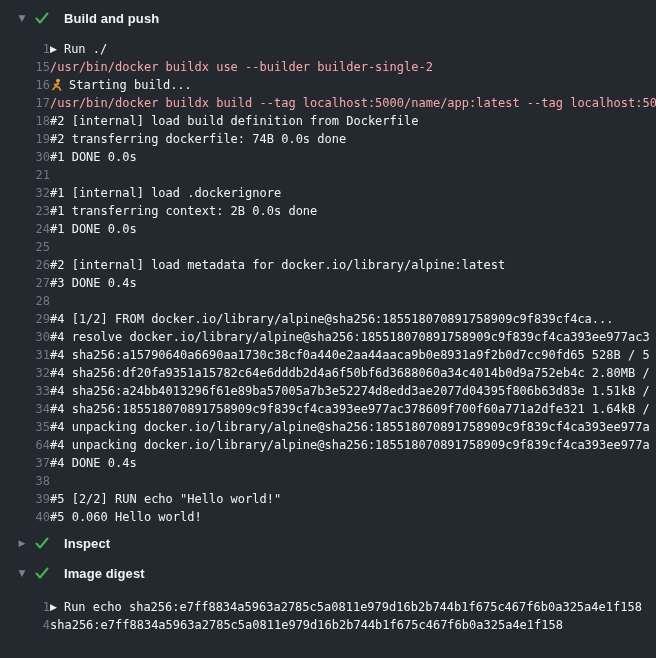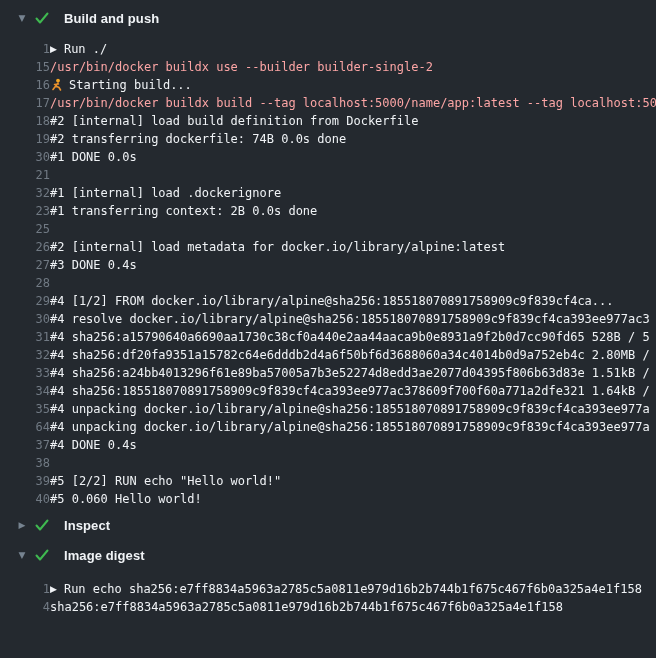--- a/index.html
+++ b/index.html
@@ -64,20 +64,21 @@
               <circle cx="8" cy="2.6" r="1.9" fill="#f5a623"></circle>
               <path d="M8 5 L5.7 8 L3 11.5 M5.7 8 L9 9.5 L10.5 12 M4.5 6.5 L8.5 6" stroke="#e8912d" stroke-width="1.6" fill="none" stroke-linecap="round"></path>
             </svg></span>Starting build...</span></div>
       <div class="log-line"><span class="line-num">17</span><span class="line-text command">/usr/bin/docker buildx build --tag localhost:5000/name/app:latest --tag localhost:50</span></div>
       <div class="log-line"><span class="line-num">18</span><span class="line-text">#2 [internal] load build definition from Dockerfile</span></div>
       <div class="log-line"><span class="line-num">19</span><span class="line-text">#2 transferring dockerfile: 74B 0.0s done</span></div>
       <div class="log-line"><span class="line-num">30</span><span class="line-text">#1 DONE 0.0s</span></div>
       <div class="log-line"><span class="line-num">21</span><span class="line-text"></span></div>
       <div class="log-line"><span class="line-num">32</span><span class="line-text">#1 [internal] load .dockerignore</span></div>
       <div class="log-line"><span class="line-num">23</span><span class="line-text">#1 transferring context: 2B 0.0s done</span></div>
+      <div class="log-line"><span class="line-num">24</span><span class="line-text">#1 DONE 0.0s</span></div>
       <div class="log-line"><span class="line-num">25</span><span class="line-text"></span></div>
       <div class="log-line"><span class="line-num">26</span><span class="line-text">#2 [internal] load metadata for docker.io/library/alpine:latest</span></div>
       <div class="log-line"><span class="line-num">27</span><span class="line-text">#3 DONE 0.4s</span></div>
       <div class="log-line"><span class="line-num">28</span><span class="line-text"></span></div>
       <div class="log-line"><span class="line-num">29</span><span class="line-text">#4 [1/2] FROM docker.io/library/alpine@sha256:185518070891758909c9f839cf4ca...</span></div>
       <div class="log-line"><span class="line-num">30</span><span class="line-text">#4 resolve docker.io/library/alpine@sha256:185518070891758909c9f839cf4ca393ee977ac3</span></div>
       <div class="log-line"><span class="line-num">31</span><span class="line-text">#4 sha256:a15790640a6690aa1730c38cf0a440e2aa44aaca9b0e8931a9f2b0d7cc90fd65 528B / 5</span></div>
       <div class="log-line"><span class="line-num">32</span><span class="line-text">#4 sha256:df20fa9351a15782c64e6dddb2d4a6f50bf6d3688060a34c4014b0d9a752eb4c 2.80MB /</span></div>
       <div class="log-line"><span class="line-num">33</span><span class="line-text">#4 sha256:a24bb4013296f61e89ba57005a7b3e52274d8edd3ae2077d04395f806b63d83e 1.51kB /</span></div>
       <div class="log-line"><span class="line-num">34</span><span class="line-text">#4 sha256:185518070891758909c9f839cf4ca393ee977ac378609f700f60a771a2dfe321 1.64kB /</span></div>

